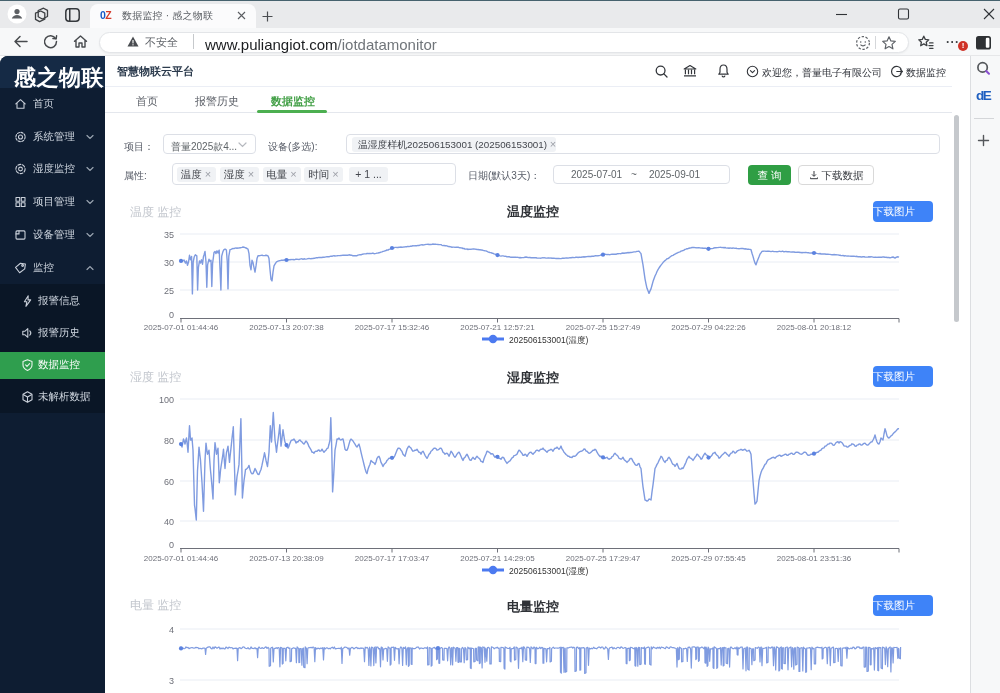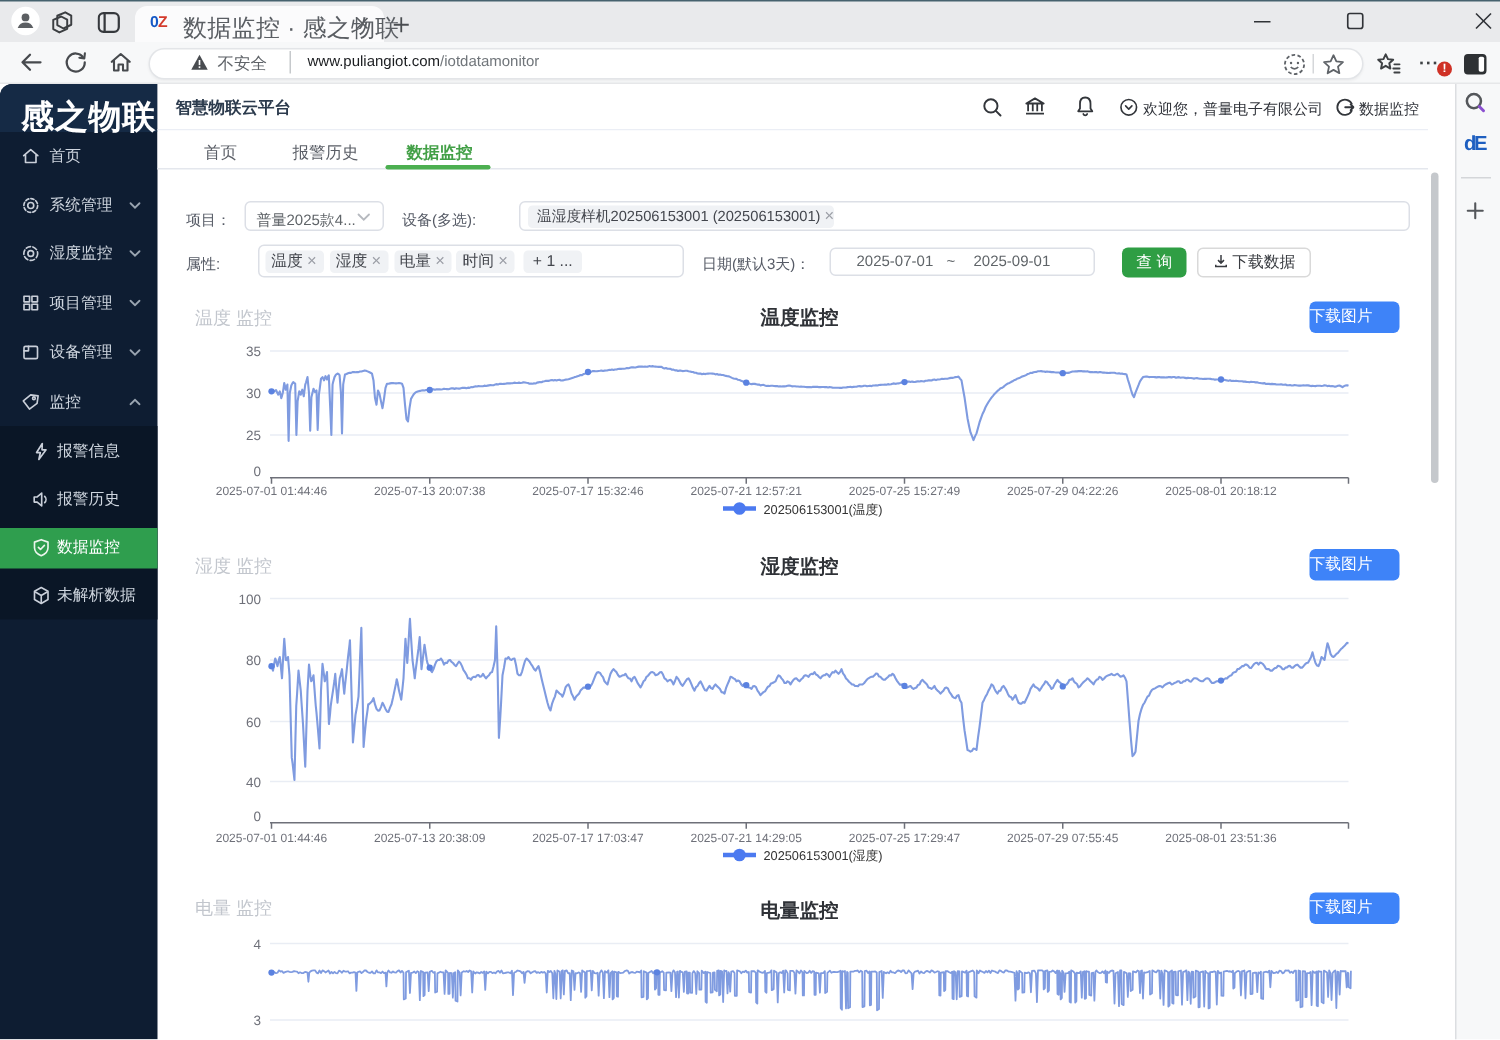--- a/index.html
+++ b/index.html
@@ -4,27 +4,27 @@
 <title>数据监控·感之物联</title>
 <style>
 *{margin:0;padding:0;box-sizing:border-box}
 html,body{width:1000px;height:693px;overflow:hidden}
 body{font-family:"Liberation Sans",sans-serif;position:relative;background:#fff}
 .abs{position:absolute}
 
 #titlebar{left:0;top:0;width:1000px;height:28px;background:#e9eaec}
 #topline{left:0;top:0;width:1000px;height:1px;background:#46626e}
 #tab{left:90px;top:4px;width:166px;height:24px;background:#fbfbfc;border-radius:8px 8px 0 0}
-#tabtitle{left:122px;top:9px;font-size:16px;color:#5a5e63;letter-spacing:.2px}
+#tabtitle{left:122px;top:9px;font-size:10px;color:#5a5e63;letter-spacing:.2px}
 #favicon{left:100px;top:9px;font-size:10.5px;font-weight:bold;color:#1458c6;letter-spacing:-0.5px}
 #favicon b{color:#d43b2c}
 
 #toolbar{left:0;top:28px;width:1000px;height:28px;background:#f7f8f9}
 #pill{left:99px;top:31.5px;width:810px;height:21px;background:#fff;border:1px solid #e3e5e8;border-radius:11px;box-shadow:0 1px 2px rgba(0,0,0,.05)}
-#urltext{left:205px;top:36px;font-size:10px;color:#1b1d20}
+#urltext{left:205px;top:36px;font-size:15px;color:#1b1d20}
 #urltext span{color:#70757a}
 #insec{left:145px;top:35px;font-size:11px;color:#5f6368}
 
 #page{left:0;top:56px;width:970px;height:637px;background:#fff;border-radius:8px 8px 0 0;overflow:hidden}
 #sidebar{left:0;top:0;width:105px;height:637px;background:#0e1d32}
 #logotext{left:14px;top:7px;color:#fff;font-size:22px;font-weight:bold;letter-spacing:.5px}
 .mitem{left:0;width:105px;height:33px;color:#cfd6df;font-size:10.5px}
 .mitem .txt{position:absolute;left:33px;top:50%;transform:translateY(-50%)}
 .sub{background:transparent}
 .sub .txt{left:38px;font-size:10.5px}

